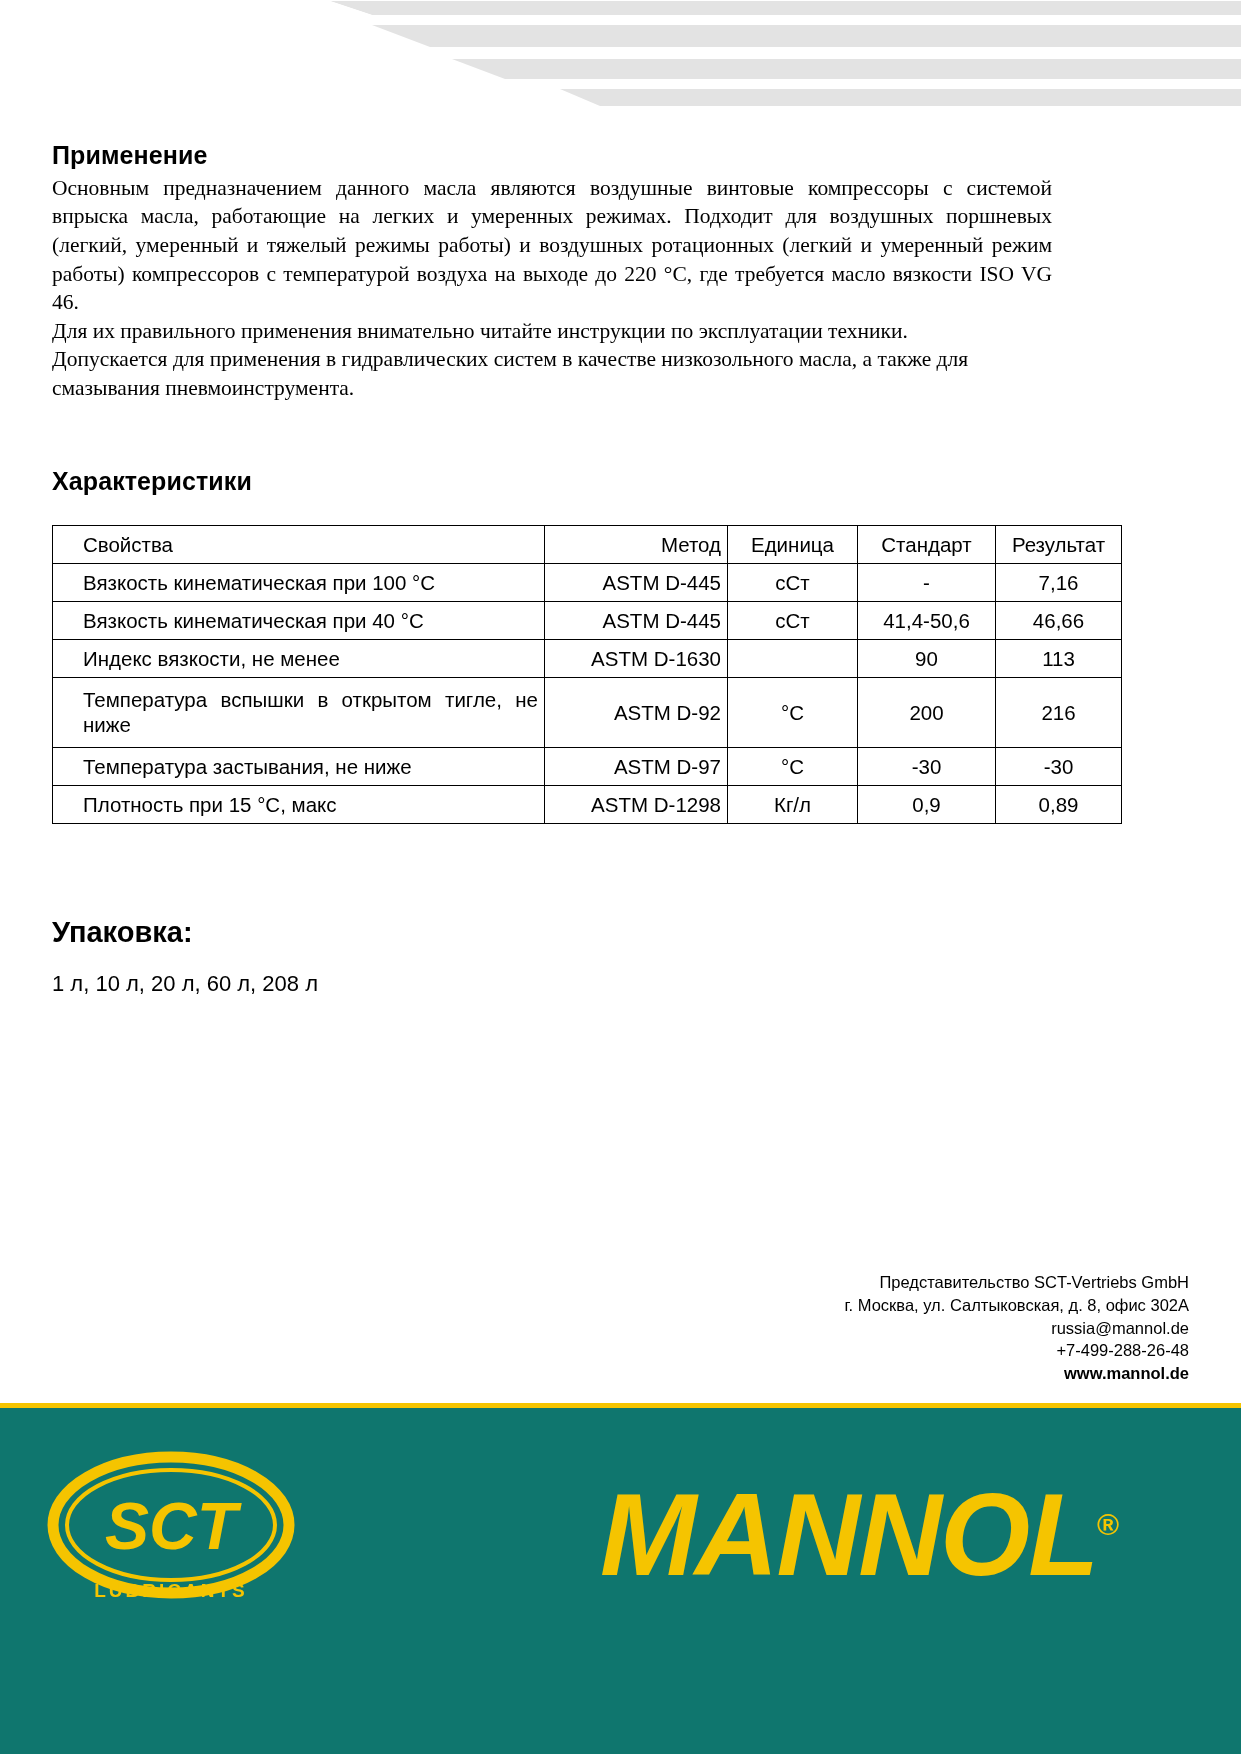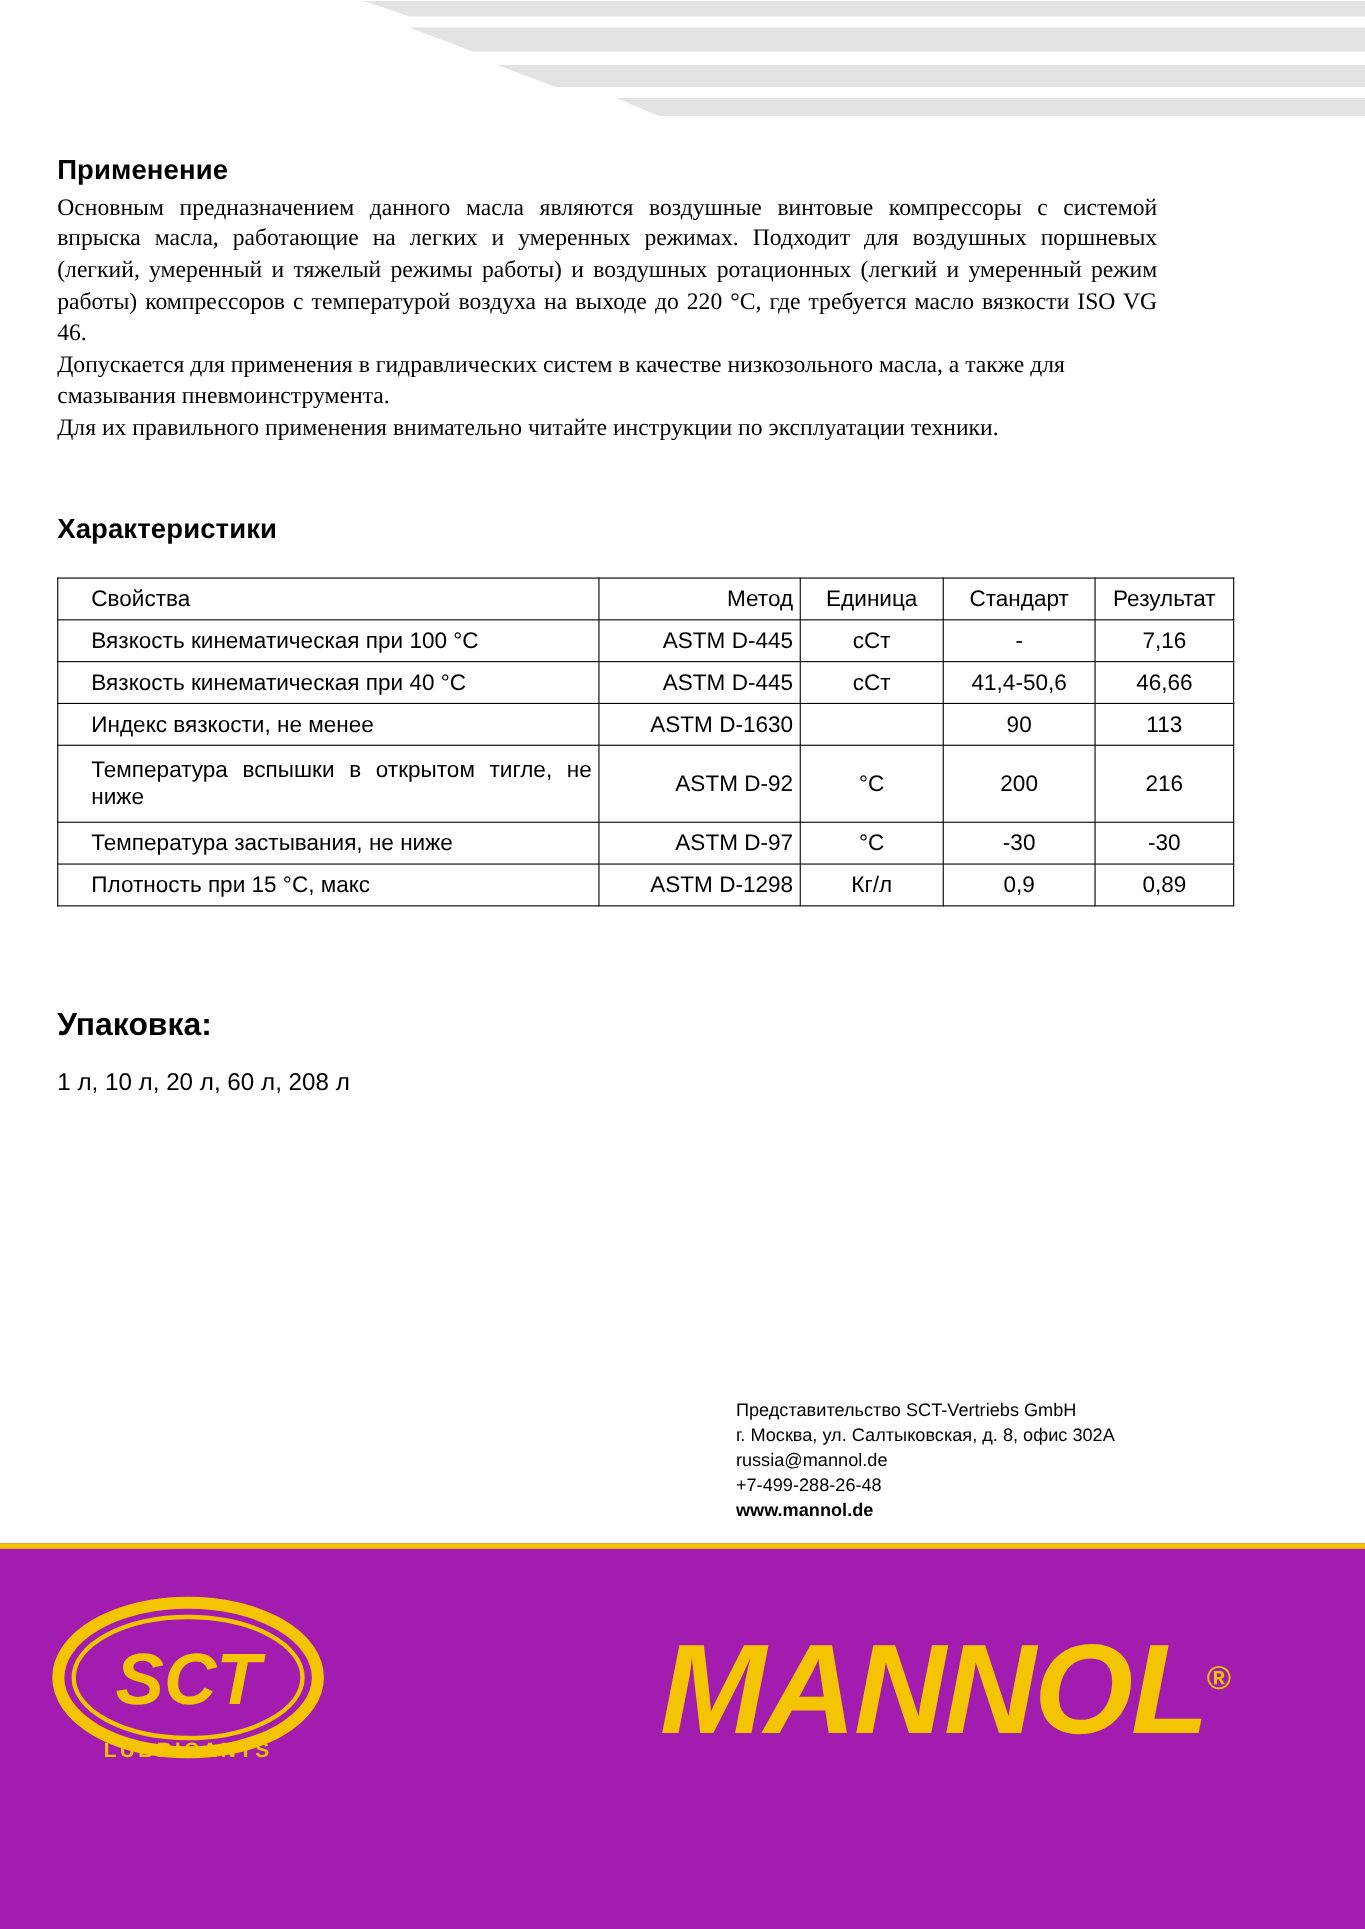--- a/index.html
+++ b/index.html
@@ -99,33 +99,34 @@
     font-size: 22px;
     margin: 0;
   }
 
   
   .footer-address {
     position: absolute;
     right: 52px;
     top: 1270px;
     width: 520px;
+    text-align: right;
     font-size: 16.5px;
     line-height: 1.38;
   }
   .footer-address .bold { font-weight: bold; }
 
   
   .brand-band {
     position: absolute;
     left: 0;
     bottom: 0;
     width: 1241px;
     height: 352px;
-    background: #a21caf;
+    background: #0f766e;
   }
   .brand-band .topline {
     position: absolute;
     left: 0;
     top: 0;
     width: 100%;
     height: 5px;
     background: #f5c400;
   }
   .sct-logo {
@@ -172,23 +173,23 @@
       </g>
     </svg>
   </div>
 
   <div class="content">
 
     <h2 class="section-title">Применение</h2>
 
     <p class="body-text">Основным предназначением данного масла являются воздушные винтовые компрессоры с системой впрыска масла, работающие на легких и умеренных режимах. Подходит для воздушных поршневых (легкий, умеренный и тяжелый режимы работы) и воздушных ротационных (легкий и умеренный режим работы) компрессоров с температурой воздуха на выходе до 220 °C, где требуется масло вязкости ISO VG 46.</p>
 
+    <p class="body-text nojust">Для их правильного применения внимательно читайте инструкции по эксплуатации техники.</p>
+
     <p class="body-text nojust">Допускается для применения в гидравлических систем в качестве низкозольного масла, а также для смазывания пневмоинструмента.</p>
-
-    <p class="body-text nojust">Для их правильного применения внимательно читайте инструкции по эксплуатации техники.</p>
 
     <div class="spacer-lg"></div>
 
     <h2 class="section-title">Характеристики</h2>
 
     <div class="spacer-md"></div>
 
     <table class="spec">
       <tbody>
         <tr>

